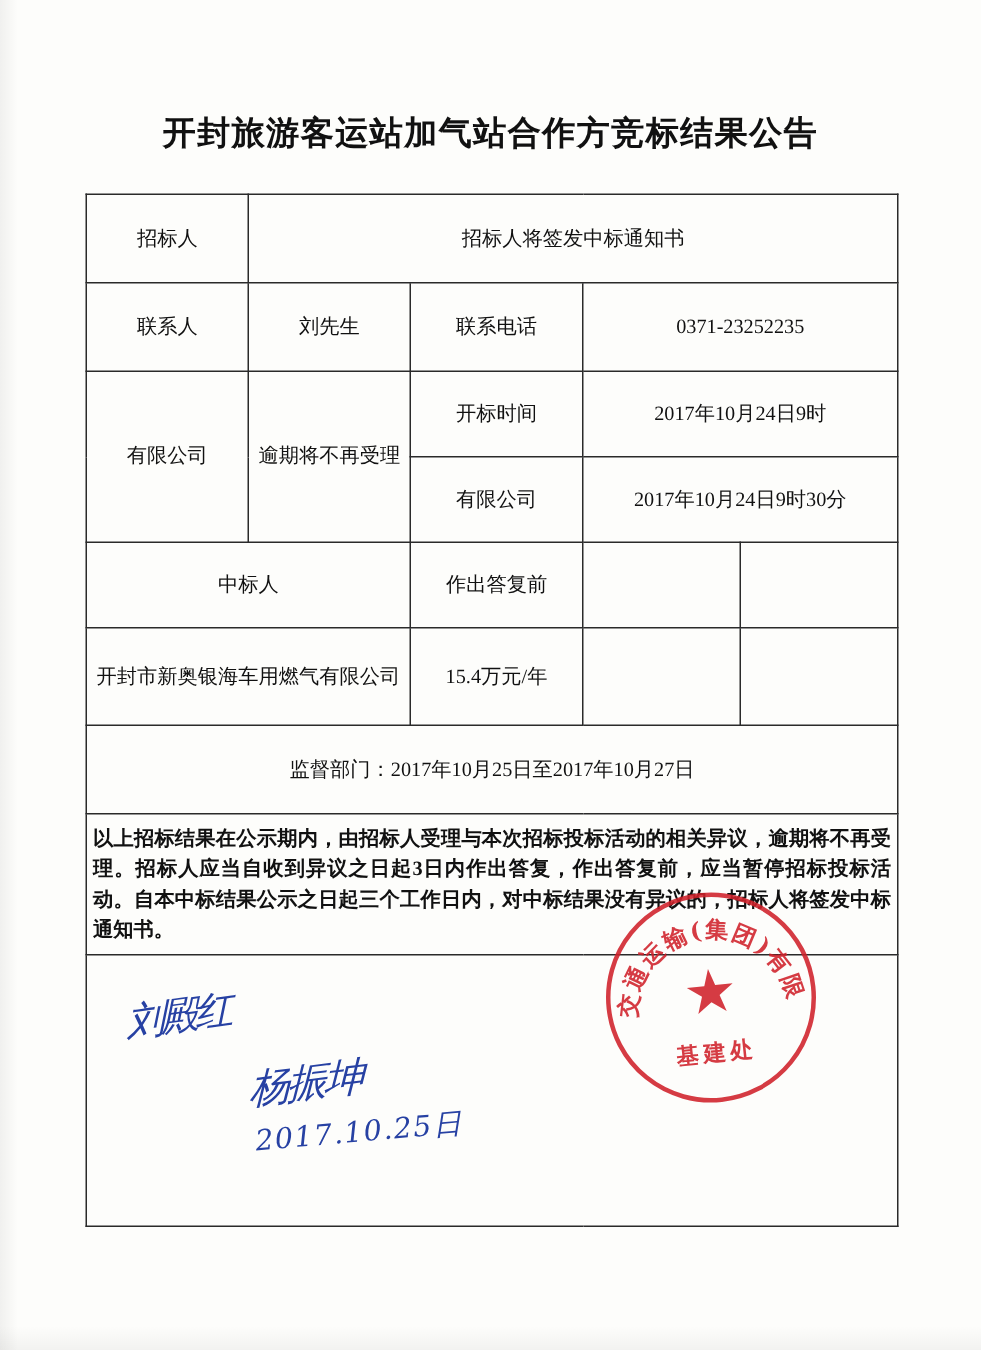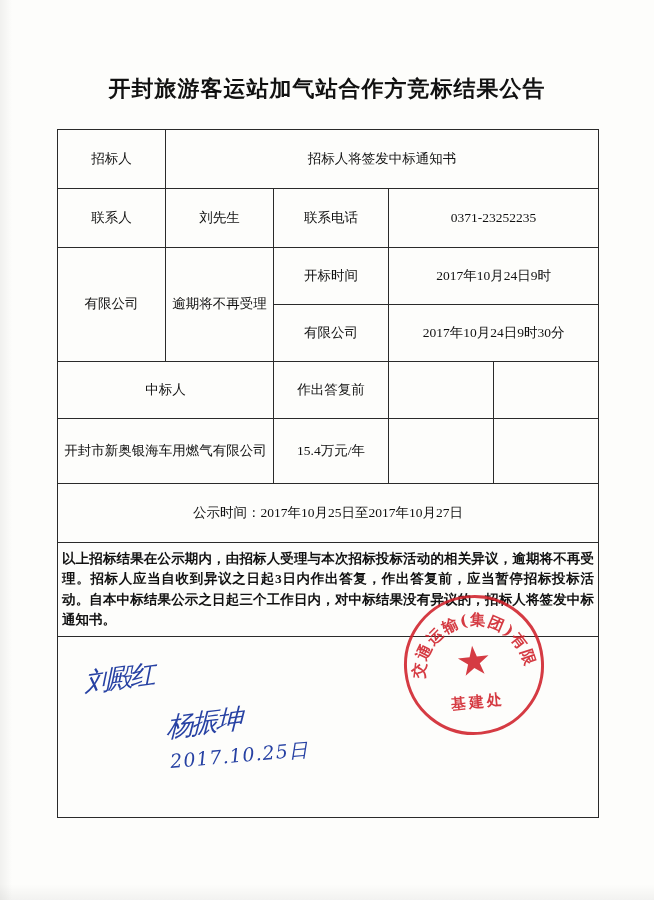--- a/index.html
+++ b/index.html
@@ -223,21 +223,21 @@
           <td class="tall2"></td>
           <td class="tall2"></td>
         </tr>
         <tr>
           <td style="height:52px" colspan="2">开封市新奥银海车用燃气有限公司</td>
           <td style="height:52px">15.4万元/年</td>
           <td style="height:52px"></td>
           <td style="height:52px"></td>
         </tr>
         <tr>
-          <td class="tall" colspan="5">公示时间：2017年10月25日至2017年10月27日</td>
+          <td class="tall" colspan="5">监督部门：2017年10月25日至2017年10月27日</td>
         </tr>
         <tr>
           <td class="cell-note" colspan="5">
             <p class="note-p">以上招标结果在公示期内，由招标人受理与本次招标投标活动的相关异议，逾期将不再受理。招标人应当自收到异议之日起3日内作出答复，作出答复前，应当暂停招标投标活动。自本中标结果公示之日起三个工作日内，对中标结果没有异议的，招标人将签发中标通知书。</p>
           </td>
         </tr>
         <tr class="sig-row">
           <td colspan="5">
             <div class="sig-area">
               <div class="sig1">刘殿红</div>

